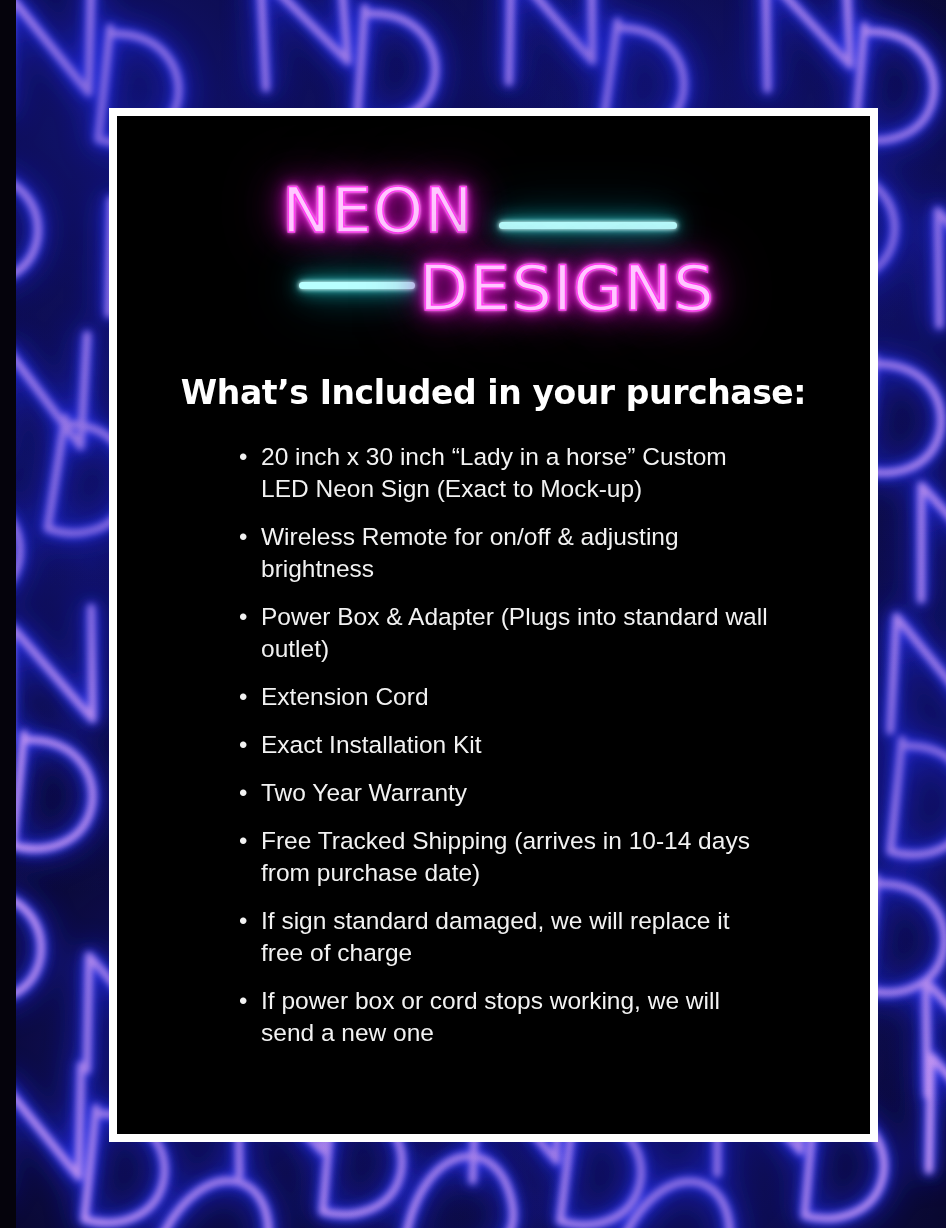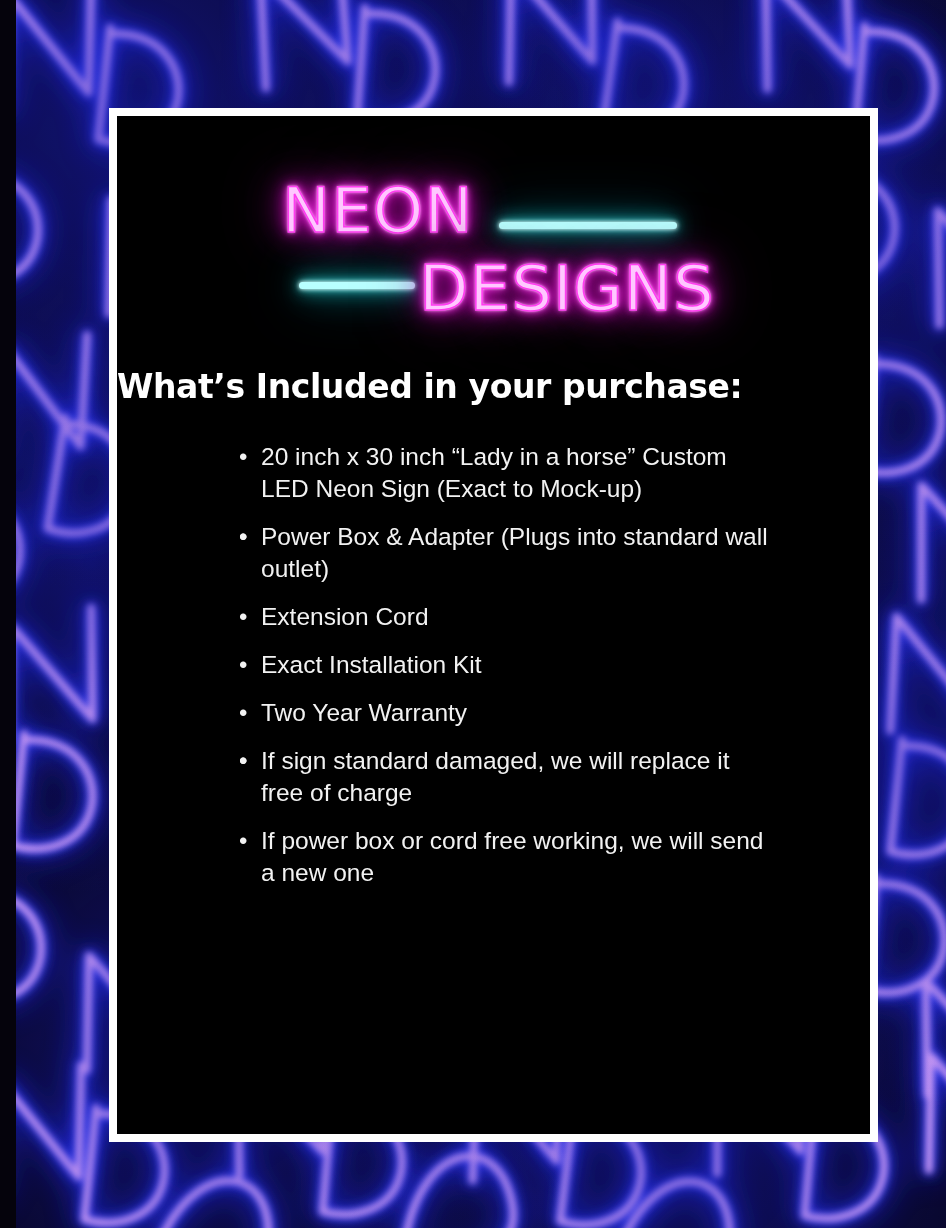--- a/index.html
+++ b/index.html
@@ -117,28 +117,29 @@
       0 0 34px #11a8b8,
       0 0 56px #0a6a80;
   }
   #bar-top  { left: 382px; top: 106px; width: 178px; }
   #bar-left { left: 182px; top: 166px; width: 116px; }
 
   
   #heading {
     margin: 0;
     padding: 0 0 0 0;
+    text-align: center;
     color: #ffffff;
     font-family: "DejaVu Sans", sans-serif;
     font-weight: bold;
     font-size: 33px;
     letter-spacing: -0.4px;
     line-height: 1.1;
     position: relative;
-    top: 38px;
+    top: 44px;
   }
 
   
   #list {
     list-style: none;
     margin: 0;
     padding: 0;
     position: relative;
     top: 74px;
     left: 118px;
@@ -591,45 +592,47 @@
 
       <h1 id="heading">What’s Included in your purchase:</h1>
 
       <ul id="list">
         <li>
           <span class="bullet">•</span>
           <span>20 inch x  30 inch “Lady in a horse” Custom LED Neon Sign (Exact to Mock-up)</span>
         </li>
         <li>
           <span class="bullet">•</span>
+          <span>Wireless Remote for on/off &amp; adjusting brightness</span>
         </li>
         <li>
           <span class="bullet">•</span>
           <span>Power Box &amp; Adapter (Plugs into standard wall outlet)</span>
         </li>
         <li>
           <span class="bullet">•</span>
           <span>Extension Cord</span>
         </li>
         <li>
           <span class="bullet">•</span>
           <span>Exact Installation Kit</span>
         </li>
         <li>
           <span class="bullet">•</span>
           <span>Two Year Warranty</span>
         </li>
         <li>
           <span class="bullet">•</span>
+          <span>Free Tracked Shipping (arrives in 10-14 days from purchase date)</span>
         </li>
         <li>
           <span class="bullet">•</span>
           <span>If sign standard damaged, we will replace it free of charge</span>
         </li>
         <li>
           <span class="bullet">•</span>
-          <span>If power box or cord free working, we will send a new one</span>
+          <span>If power box or cord stops working, we will send a new one</span>
         </li>
       </ul>
 
     </div>
   </div>
 </div>
 
 </body></html>

